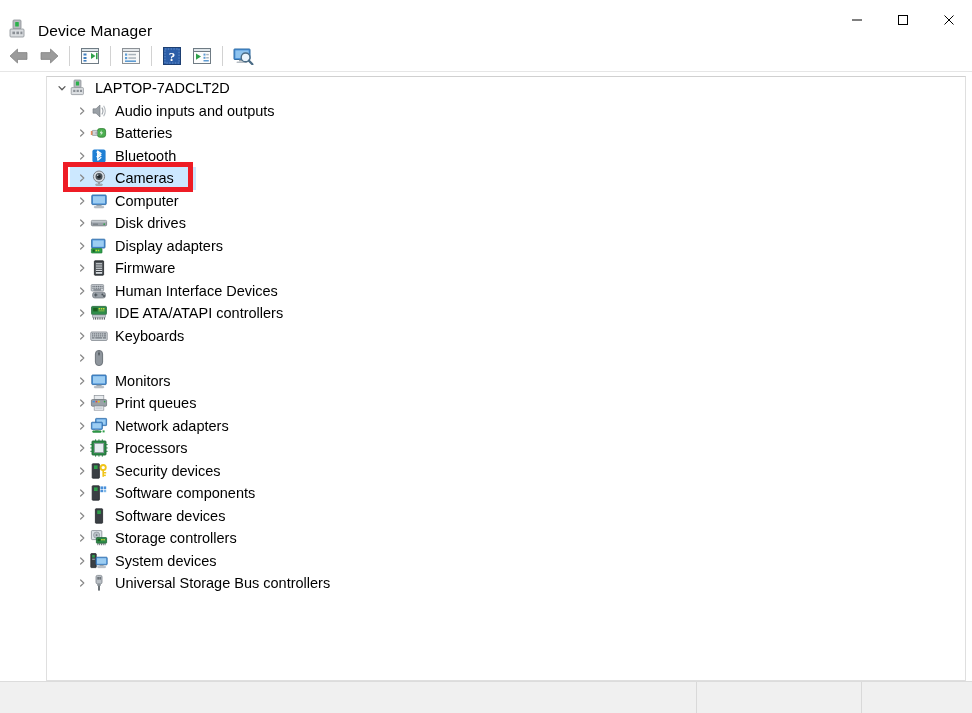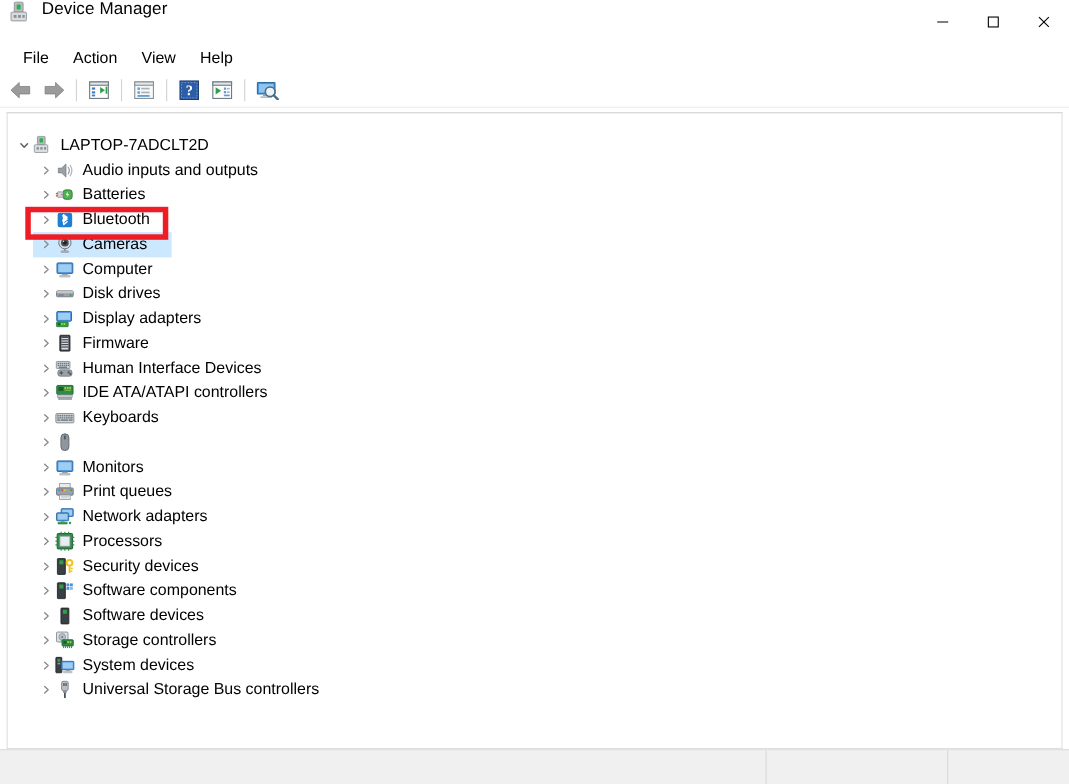--- a/index.html
+++ b/index.html
@@ -20,21 +20,21 @@
     background: #ffffff;
     display: flex;
     flex-direction: column;
   }
 
   
   .titlebar {
     height: 40px;
     flex: 0 0 40px;
     display: flex;
-    align-items: flex-start;
+    align-items: flex-end;
     background: #ffffff;
     position: relative;
   }
   .title-icon {
     width: 22px;
     height: 22px;
     margin-left: 8px;
     margin-right: 8px;
     position: relative;
     flex: 0 0 22px;
@@ -115,22 +115,23 @@
     background: #ffffff;
     min-height: 0;
     display: flex;
   }
   .tree-pane {
     flex: 1 1 auto;
     border: 1px solid #dfdfdf;
     border-top-color: #d0d0d0;
     background: #ffffff;
     overflow: hidden;
-    padding-top: 18px;
+    padding-top: 0;
     position: relative;
+    margin-left: 40px;
   }
   .tree-row {
     height: 22.5px;
     display: flex;
     align-items: center;
     font-size: 14.5px;
     color: #000000;
     white-space: nowrap;
     cursor: default;
     position: relative;
@@ -240,26 +241,20 @@
       </div>
       <div class="cap-btn close">
         <svg class="cap-glyph" width="12" height="12" viewBox="0 0 12 12">
           <line x1="1.5" y1="1.5" x2="10.5" y2="10.5" stroke="#000" stroke-width="1"></line>
           <line x1="10.5" y1="1.5" x2="1.5" y2="10.5" stroke="#000" stroke-width="1"></line>
         </svg>
       </div>
     </div>
   </div>
 
-  <div class="menubar">
-    <div class="menu-item">File</div>
-    <div class="menu-item">Action</div>
-    <div class="menu-item">View</div>
-    <div class="menu-item">Help</div>
-  </div>
 
   <div class="toolbar">
 
     <div class="tb-btn">
       <svg width="22" height="18" viewBox="0 0 22 18">
         <path d="M9.5 2 L2 9 L9.5 16 L9.5 12.4 L19 12.4 L19 5.6 L9.5 5.6 Z" fill="#9b9b9b" stroke="#7d7d7d" stroke-width="0.7" stroke-linejoin="round"></path>
       </svg>
     </div>
 
     <div class="tb-btn">

